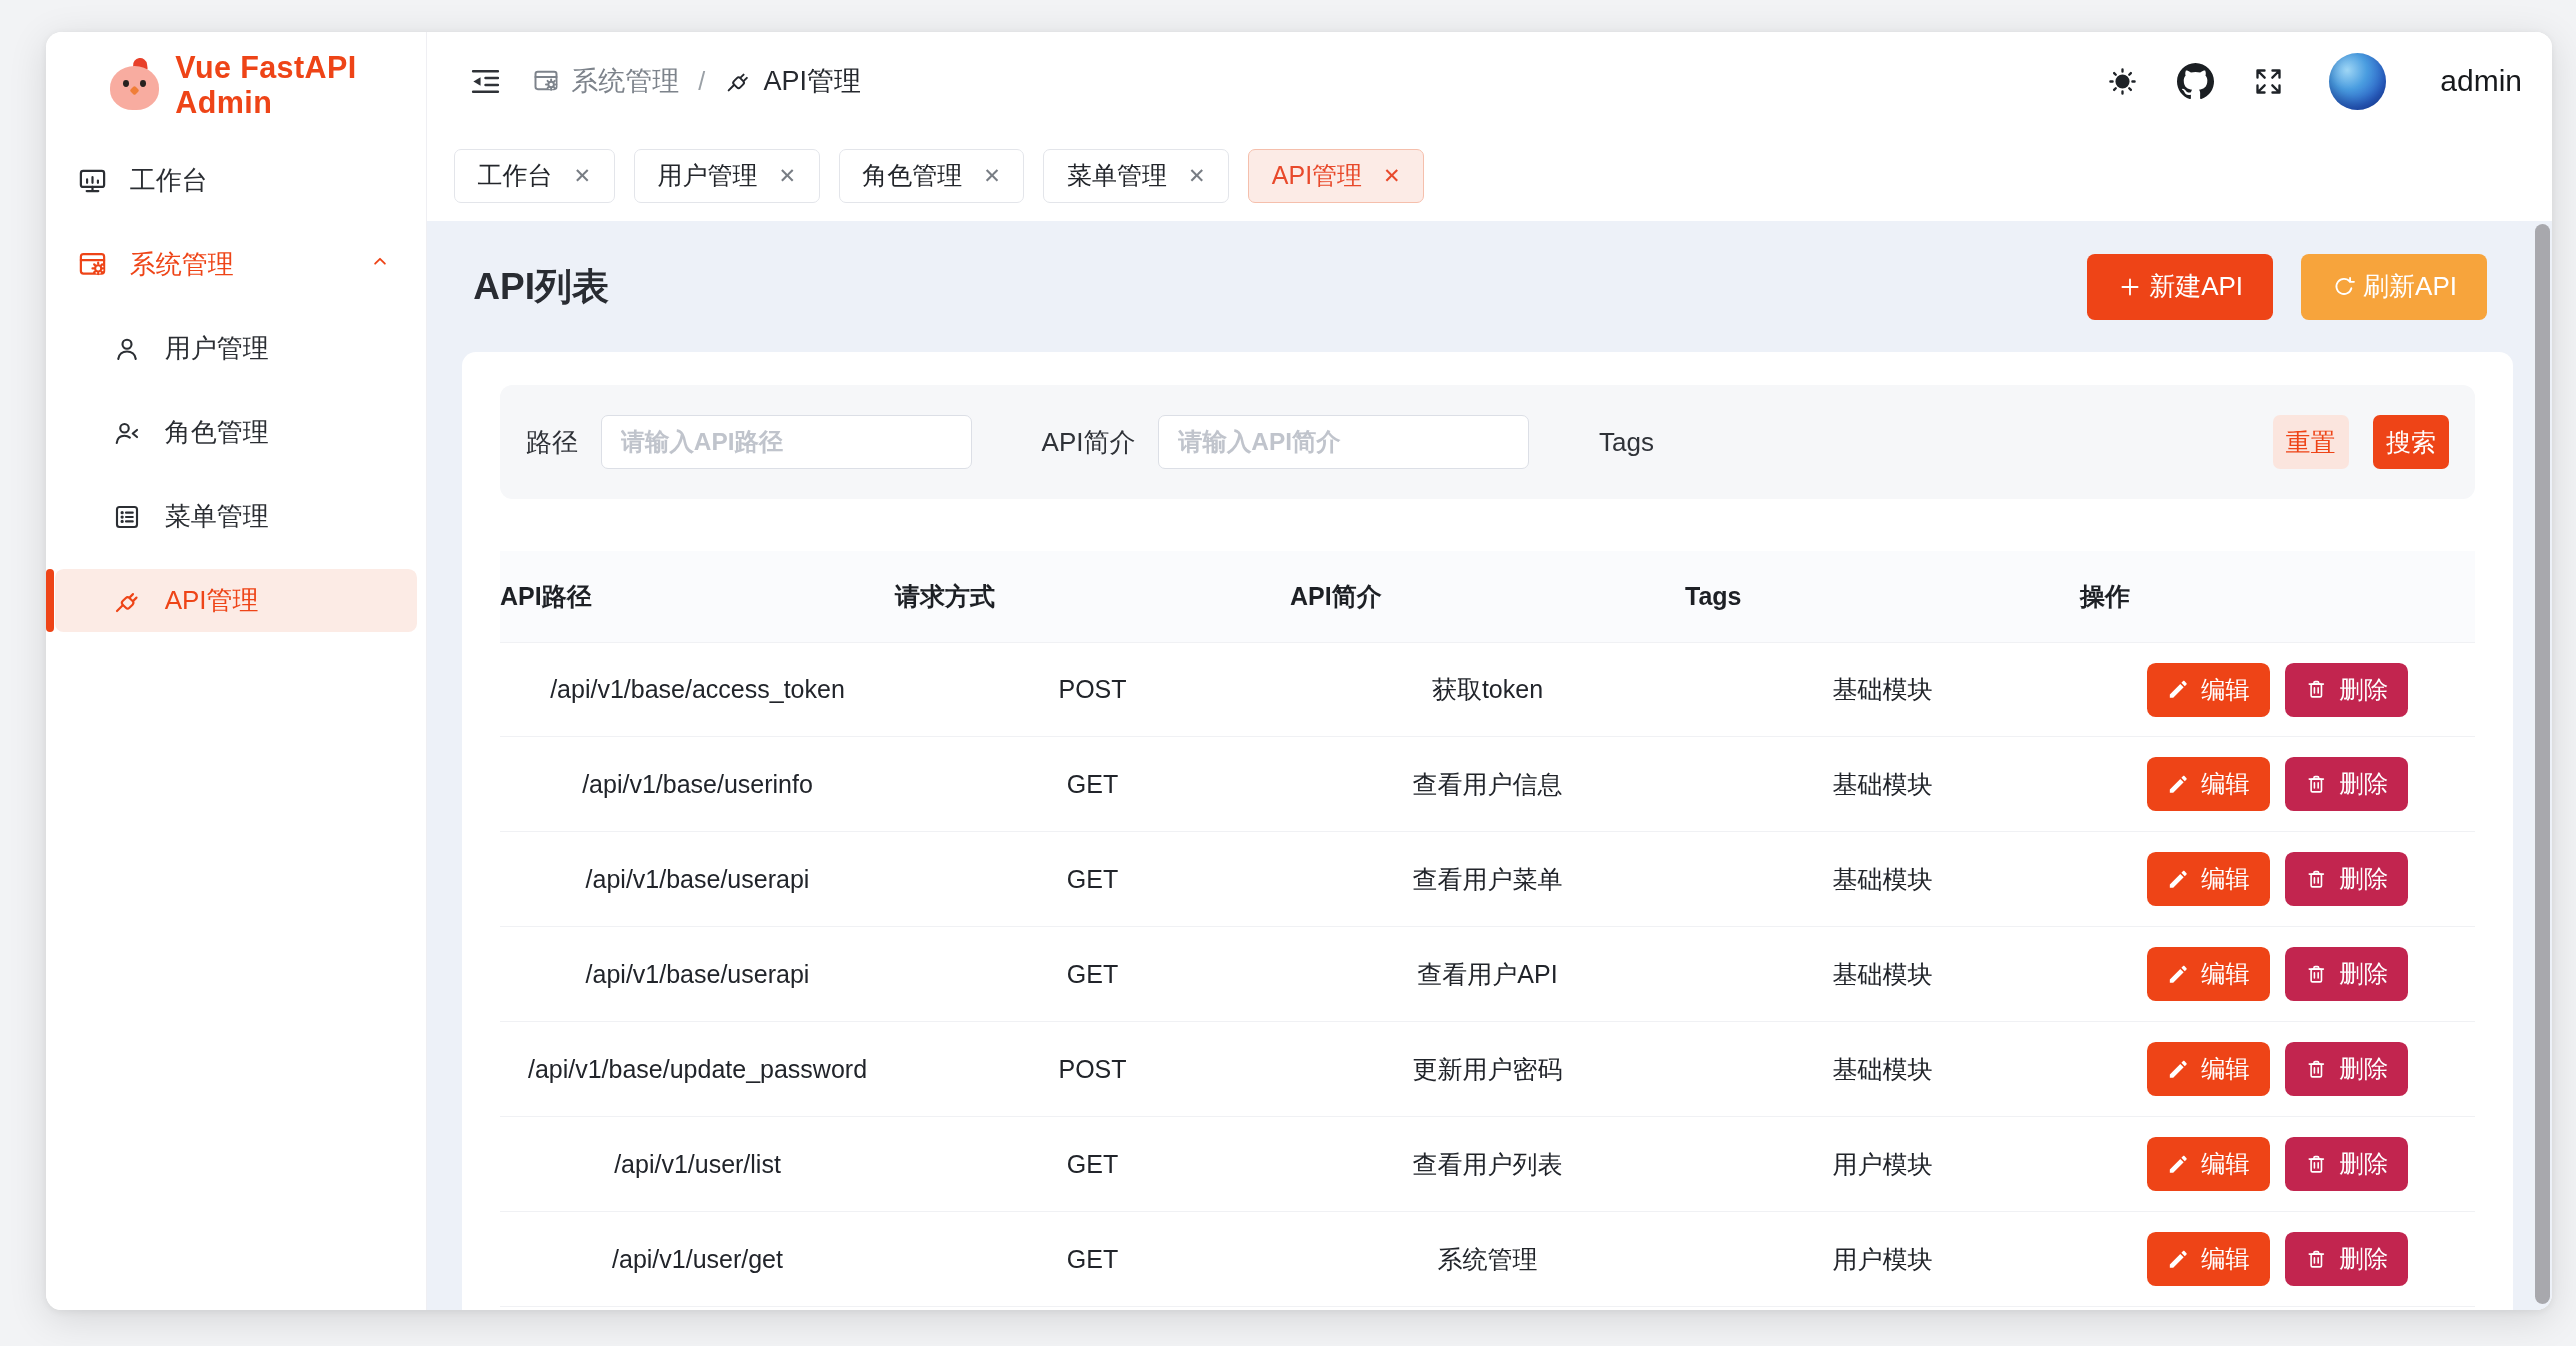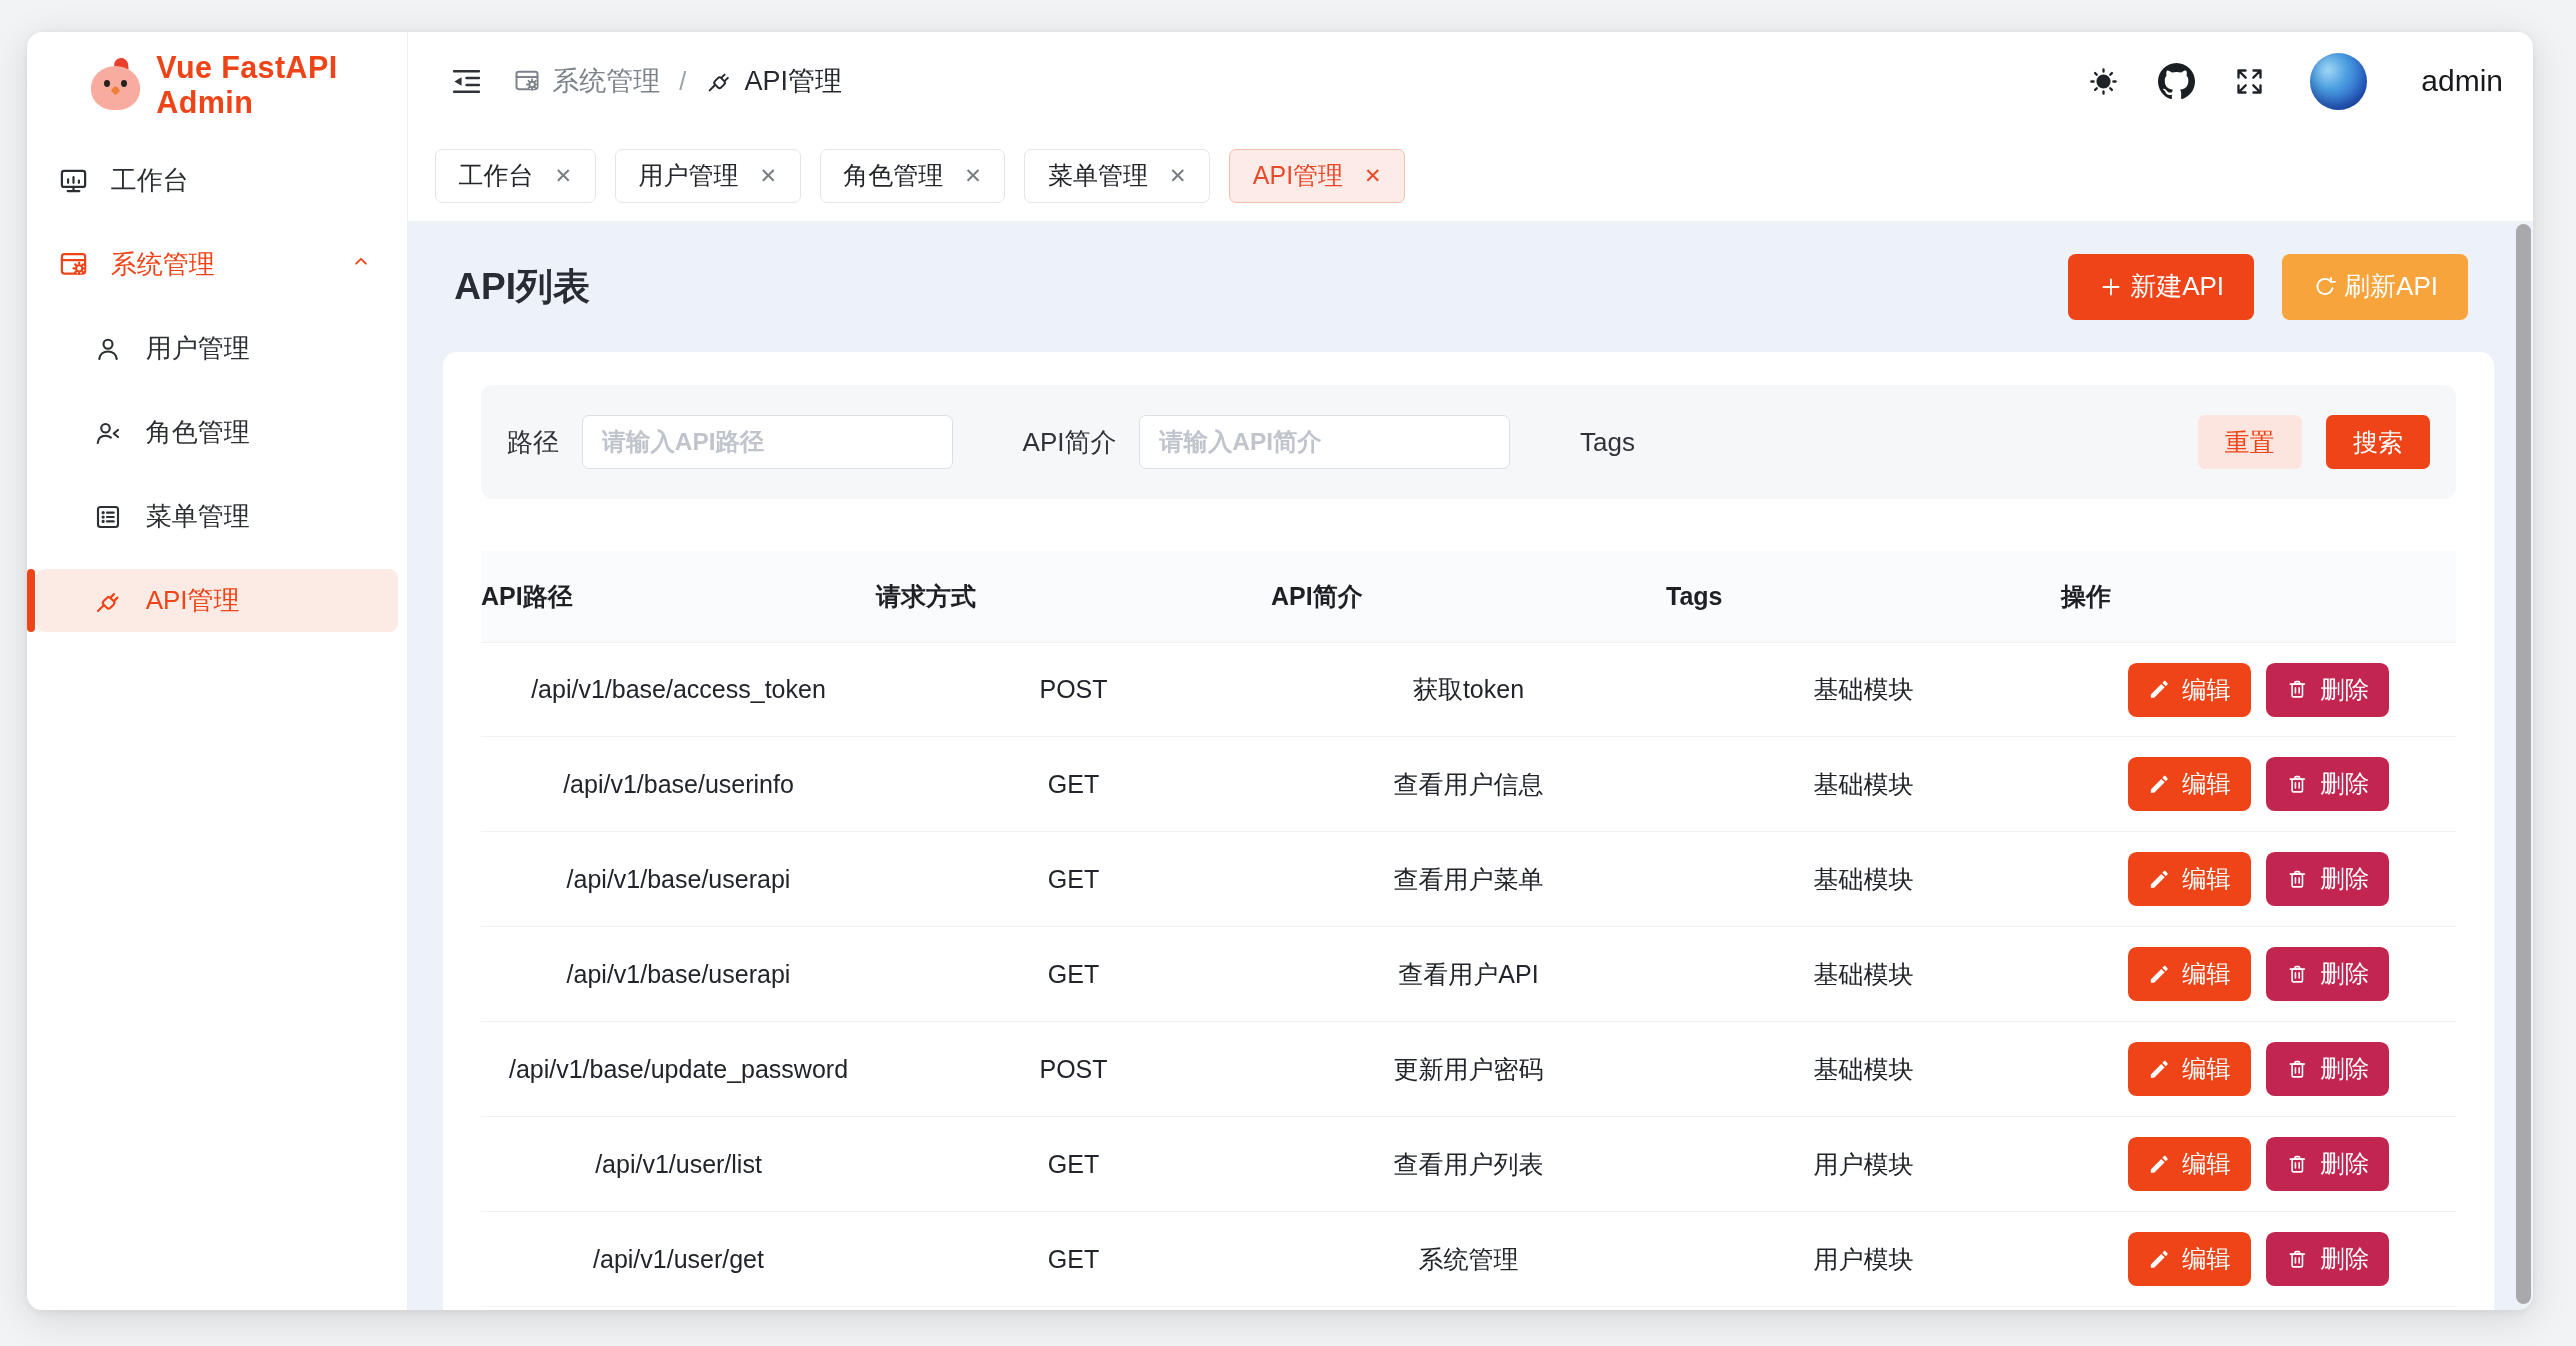--- a/index.html
+++ b/index.html
@@ -1,19 +1,19 @@
 <!DOCTYPE html>
 <html style="font-size:14px"><head>
 <meta charset="utf-8">
 <style>
   * { margin:0; padding:0; box-sizing:border-box; }
   html,body { width:2576px; height:1346px; overflow:hidden;
     font-family:"Liberation Sans","DejaVu Sans",sans-serif;
     background:#f2f3f5; }
-  .window { position:absolute; left:27px; top:32px; width:2506px; height:1278px;
+  .window { position:absolute; left:46px; top:32px; width:2506px; height:1278px;
     background:#fff; border-radius:15.7px; overflow:hidden; display:flex;
     box-shadow:0 8.7px 39px rgba(0,0,0,.12), 0 1.7px 7px rgba(0,0,0,.06); }
 
   
   .sidebar { width:381px; flex:0 0 381px; background:#fff; border-right:0.9px solid #efeff3; }
   .logo-row { height:105px; display:flex; align-items:center; padding-left:61px; gap:21px; }
   .chick { width:54px; height:54px; position:relative; }
   .chick .body { position:absolute; left:2.6px; top:8.7px; width:49px; height:44px; background:#f8aca0; border-radius:50% 50% 46% 46%; }
   .chick .comb { position:absolute; left:26px; top:0; width:14px; height:13px; background:#e8402a; border-radius:7px 7px 1.7px 1.7px; transform:rotate(-8deg); }
   .chick .eye { position:absolute; top:22.6px; width:6.1px; height:7px; background:#27211f; border-radius:50%; }
@@ -67,21 +67,21 @@
   .btn-refresh { background:#f7a43c; }
 
   .card { background:#fff; border-radius:14px; padding:33px 38px; }
 
   .filter-panel { height:114px; background:#f6f7f9; border-radius:12.2px; display:flex; align-items:center; padding:0 26px; margin-bottom:52px; }
   .f-label { font-size:26px; color:#2f3238; white-space:nowrap; }
   .f-input { width:371px; height:54px; margin-left:22.6px; border:0.9px solid #dcdfe6; border-radius:7px;
     background:#fff; font-size:24.4px; color:#333; padding:0 19px; outline:none; font-family:inherit;font-weight:bold; }
   .f-input::placeholder { color:#c0c4cc; }
   .gap { margin-left:70px; }
-  .btn-sm { height:54px; border:none; border-radius:7px; font-size:25px; padding:0 27px; cursor:pointer; font-family:inherit; }
+  .btn-sm { height:54px; border:none; border-radius:7px; font-size:25px; padding:0 13px; cursor:pointer; font-family:inherit; }
   .btn-reset { margin-left:auto; background:#fbe5de; color:#ee4417; }
   .btn-search { margin-left:24.4px; background:#ee4417; color:#fff; }
 
   .table { width:100%; }
   .thead { display:flex; height:91px; align-items:center; background:#fafbfd; }
   .th { width:20%; text-align:left; font-size:25px; font-weight:700; color:#1d2025; }
   .tr { display:flex; height:95px; align-items:center; border-bottom:0.9px solid #f0f1f4; background:#fff; }
   .tr:first-of-type { border-top:0.9px solid #f0f1f4; }
   .td { width:20%; text-align:center; font-size:25px; color:#21242a; }
   .td.ops { display:flex; align-items:center; justify-content:center; gap:15.7px; }

